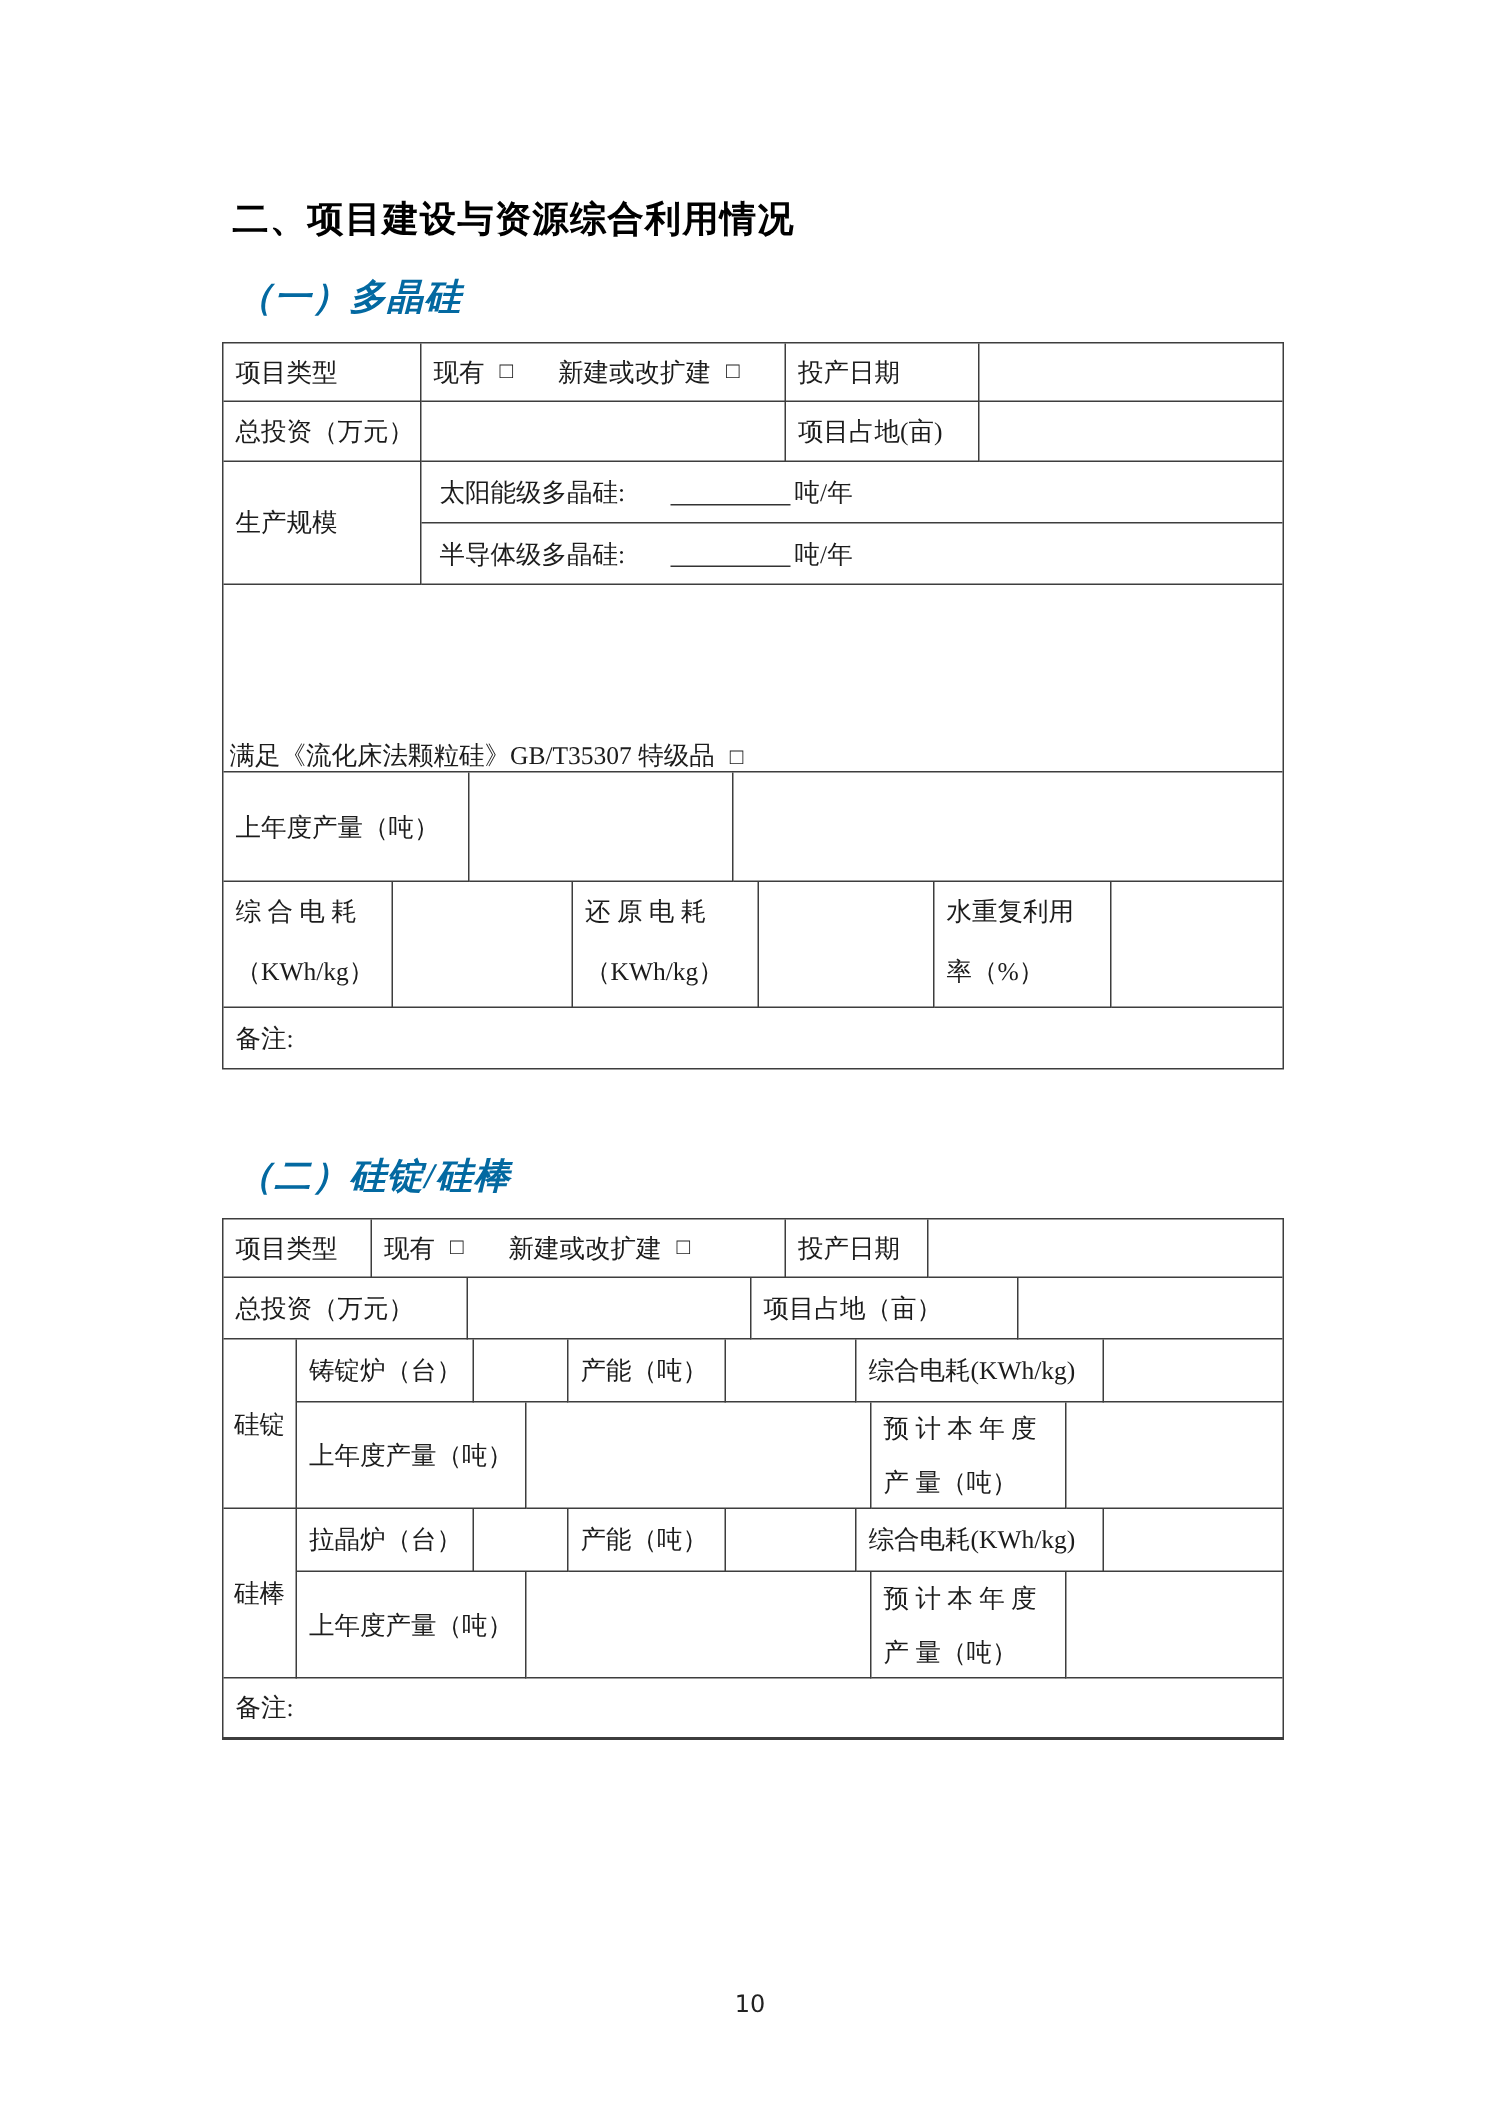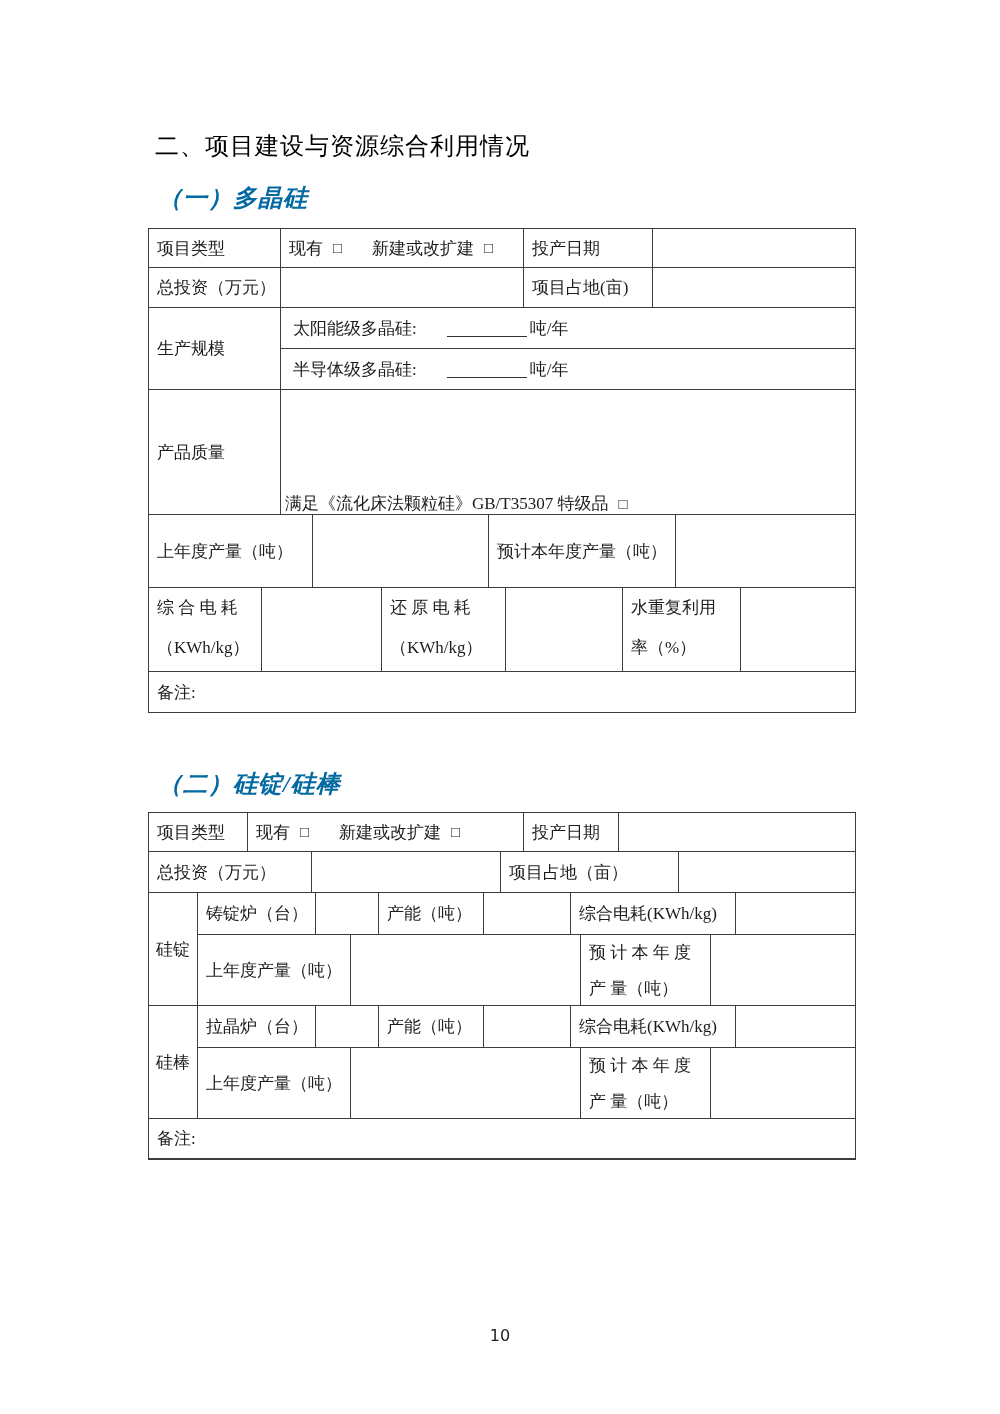--- a/index.html
+++ b/index.html
@@ -5,21 +5,21 @@
   html,body { margin:0; padding:0; }
   body {
     width:1000px; height:1414px; background:#ffffff;
     font-family:"Liberation Serif", serif; color:#1c1c1c;
   }
   .page { position:relative; width:1000px; height:1414px; overflow:hidden; background:#fff; }
 
   .doc-heading {
     position:absolute; left:155px; top:130px;
     font-family:"Liberation Sans", sans-serif;
-    font-size:24px; font-weight:normal; color:#000; letter-spacing:1px;
+    font-size:24px; font-weight:bold; color:#000; letter-spacing:1px;
   }
   .sec-heading {
     position:absolute; left:158px;
     font-size:24px; font-weight:bold; font-style:italic; color:#0369a1;
     font-family:"Liberation Serif", serif; letter-spacing:1px;
   }
   #sec1-heading { top:182px; }
   #sec2-heading { top:768px; }
 
   .tbl {
@@ -110,34 +110,32 @@
           <div class="td last" style="flex:1; padding-left:12px;">
             <span>半导体级多晶硅:</span>
             <span class="blank-line"></span>
             <span>吨/年</span>
           </div>
         </div>
       </div>
     </div>
 
     <div class="rg" style="height:125px;">
-      <div class="rlabel" style="width:132px;">产品质量</div>
       <div class="rbody">
         <div class="td last q-lines" style="flex:1; display:block; padding-top:11px;">
           <div><span>满足《流化床法颗粒硅》GB/T35307 特级品</span><span class="cbx">□</span></div>
           
           
         </div>
       </div>
     </div>
 
     <div class="tr" style="height:73px;">
       <div class="td" style="width:164px;">上年度产量（吨）</div>
       <div class="td" style="width:176px;"></div>
-      <div class="td" style="width:187px;">预计本年度产量（吨）</div>
       <div class="td last" style="flex:1;"></div>
     </div>
 
     <div class="tr" style="height:84px;">
       <div class="td col two-line" style="width:113px;">
         <div>综 合 电 耗</div>
         <div>（KWh/kg）</div>
       </div>
       <div class="td" style="width:120px;"></div>
       <div class="td col two-line" style="width:124px;">

